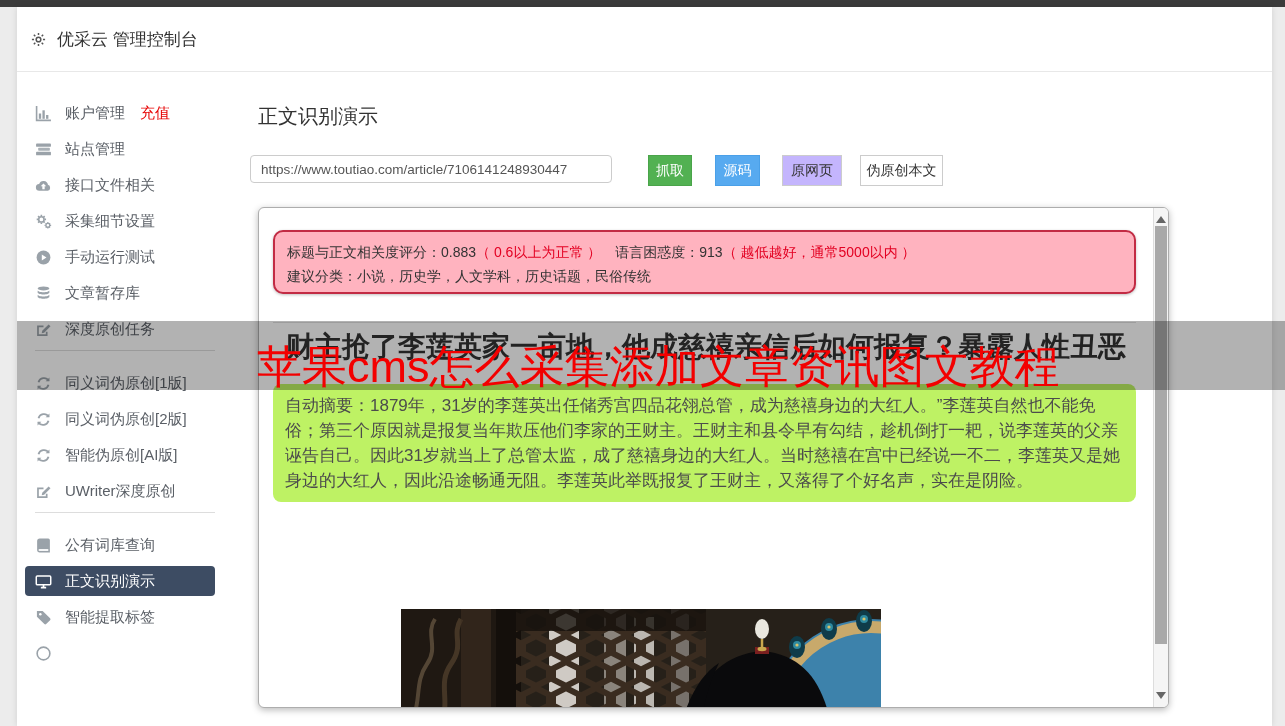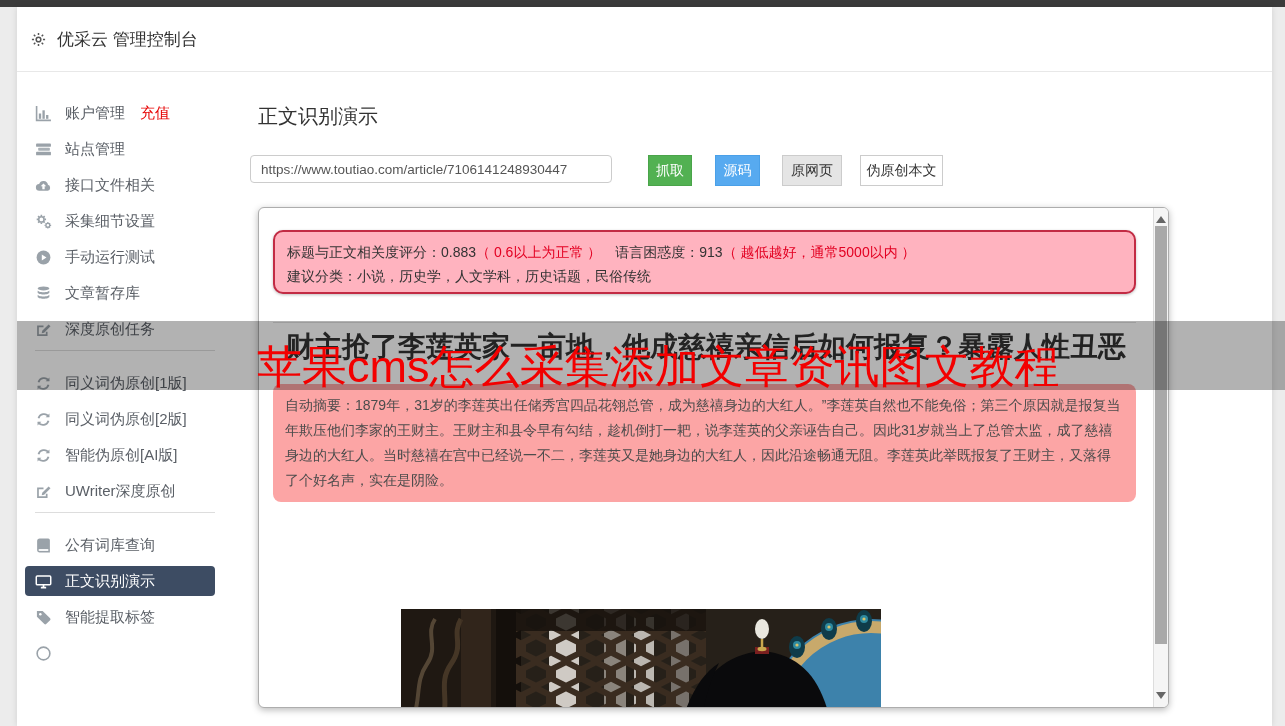--- a/index.html
+++ b/index.html
@@ -20,30 +20,30 @@
   .sitem.active{background:#3d4c63;}
   .sitem.active .lbl{color:#fff;}
   .sitem.active .icn{color:#fff;}
   .sdiv{height:1px;background:#ddd;margin:3px 26px 17px 18px;}
   
   #pagetitle{position:absolute;left:241px;top:96px;font-size:20px;color:#333;}
   #urlinput{position:absolute;left:233px;top:148px;width:362px;height:28px;border:1px solid #ccc;border-radius:4px;box-sizing:border-box;padding:0 10px;font-size:13.5px;color:#555;font-family:"Liberation Sans",sans-serif;outline:none;}
   .btn{position:absolute;top:148px;height:31px;border-radius:0;border:1px solid transparent;font-size:14px;display:flex;align-items:center;justify-content:center;cursor:pointer;box-sizing:border-box;font-family:"Liberation Sans",sans-serif;}
   #btn-fetch{left:631px;width:44px;background:#52b152;border-color:#4aa44a;color:#fff;}
   #btn-source{left:698px;width:45px;background:#57aaf0;border-color:#4aa0e8;color:#fff;}
-  #btn-orig{left:765px;width:60px;background:#e5e5e5;border-color:#ccc;color:#333;}
+  #btn-orig{left:765px;width:60px;background:#c4b5fd;border-color:#ccc;color:#333;}
   #btn-pseudo{left:843px;width:83px;background:#fff;border-color:#ccc;color:#333;}
   
   #panel{position:absolute;left:241px;top:200px;width:911px;height:501px;background:#fff;border:1px solid #adadad;border-radius:6px;box-shadow:0 2px 7px rgba(0,0,0,.28);box-sizing:border-box;overflow:hidden;}
   #alertbox{position:absolute;left:14px;top:22px;width:863px;height:64px;background:#ffb3bf;border:2px solid #c22b44;border-radius:10px;box-sizing:border-box;padding:8px 12px;font-size:14px;color:#333;line-height:24px;box-shadow:0 1px 3px rgba(0,0,0,.25);}
   #alertbox .red{color:#e30022;}
   #alertbox .sp{margin-left:14px;}
   #pdiv{position:absolute;left:14px;top:114px;width:863px;height:1px;background:#e0e0e0;}
   #arttitle{position:absolute;left:0;top:120px;width:894px;text-align:center;font-size:28px;font-weight:bold;color:#333;white-space:nowrap;}
-  #summary{position:absolute;left:14px;top:176px;width:863px;background:#fca5a5;border-radius:8px;box-sizing:border-box;padding:9px 12px;font-size:14px;color:#4c4c4c;line-height:25px;}
+  #summary{position:absolute;left:14px;top:176px;width:863px;background:#bef264;border-radius:8px;box-sizing:border-box;padding:9px 12px;font-size:17px;color:#4c4c4c;line-height:25px;}
   #para{position:absolute;left:14px;top:290px;width:863px;font-size:15.5px;color:#606060;line-height:30px;text-indent:2em;}
   #photo{position:absolute;left:142px;top:401px;width:480px;height:120px;}
   
   #sbar{position:absolute;right:0;top:0;width:15px;height:100%;background:#f5f5f5;border-left:1px solid #ddd;box-sizing:border-box;}
   #sbar .up{position:absolute;left:2px;top:8px;width:0;height:0;border-left:5px solid transparent;border-right:5px solid transparent;border-bottom:7px solid #666;}
   #sbar .down{position:absolute;left:2px;bottom:8px;width:0;height:0;border-left:5px solid transparent;border-right:5px solid transparent;border-top:7px solid #666;}
   #sbar .thumb{position:absolute;left:1px;top:18px;width:12px;height:418px;background:#a9a9a9;}
   
   #band{position:absolute;left:17px;top:321px;width:1268px;height:69px;background:rgba(0,0,0,.30);z-index:40;}
   #wmark{position:absolute;left:257px;top:344px;font-size:45px;line-height:1;color:#f30000;z-index:50;white-space:nowrap;}

